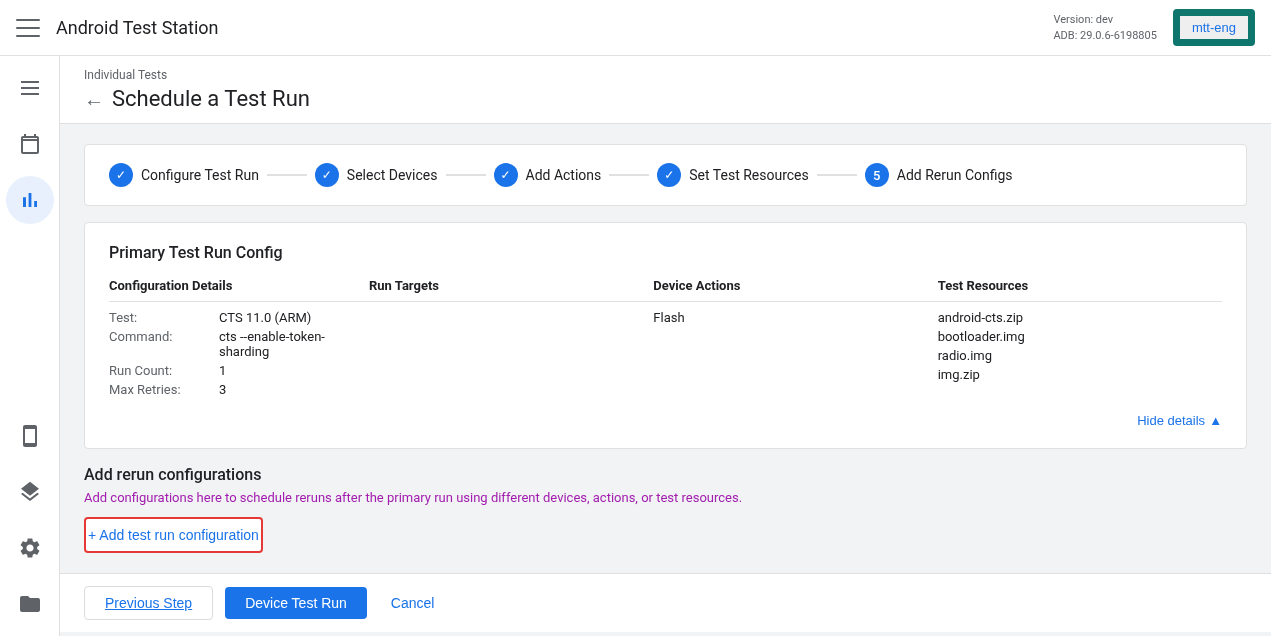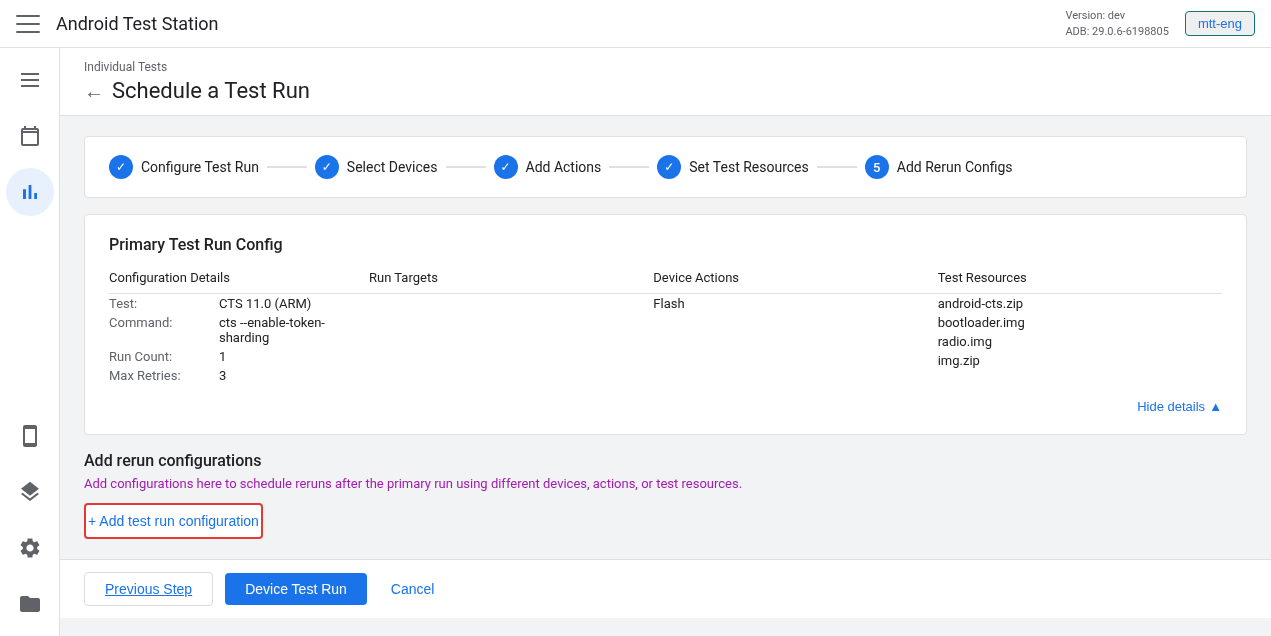--- a/index.html
+++ b/index.html
@@ -1,24 +1,24 @@
 <!DOCTYPE html>
 <html><head>
   <meta charset="utf-8">
   <style>
     * { box-sizing: border-box; margin: 0; padding: 0; }
     body { font-family: Roboto, Arial, sans-serif; font-size: 14px; color: #202124; background: #f1f3f4; display: flex; flex-direction: column; height: 636px; overflow: hidden; }
 
     
-    .header { background: #fff; border-bottom: 1px solid #e0e0e0; height: 48px; display: flex; align-items: center; padding: 0 16px; gap: 16px; flex-shrink: 0; }
+    .header { background: #fff; border-bottom: 1px solid #e0e0e0; height: 56px; display: flex; align-items: center; padding: 0 16px; gap: 16px; flex-shrink: 0; }
     .header-menu-icon { width: 24px; height: 24px; display: flex; flex-direction: column; justify-content: space-around; cursor: pointer; }
     .header-menu-icon span { display: block; height: 2px; background: #5f6368; border-radius: 1px; }
     .header-title { font-size: 18px; color: #202124; flex: 1; }
     .header-version { font-size: 11px; color: #5f6368; line-height: 1.4; }
-    .header-badge { border: 1px solid #0f766e; color: #1a73e8; padding: 4px 12px; border-radius: 4px; font-size: 13px; cursor: pointer; }
+    .header-badge { border: 7px solid #0f766e; color: #1a73e8; padding: 4px 12px; border-radius: 4px; font-size: 13px; cursor: pointer; }
 
     
     .layout { display: flex; flex: 1; overflow: hidden; }
 
     
     .sidebar { width: 60px; background: #fff; border-right: 1px solid #e0e0e0; display: flex; flex-direction: column; align-items: center; padding: 8px 0; gap: 8px; flex-shrink: 0; }
     .sidebar-item { width: 48px; height: 48px; display: flex; align-items: center; justify-content: center; border-radius: 50%; cursor: pointer; color: #5f6368; }
     .sidebar-item.active { background: #e8f0fe; color: #1a73e8; }
     .sidebar-item svg { width: 24px; height: 24px; }
     .sidebar-spacer { flex: 1; }
@@ -43,21 +43,21 @@
     .step-circle.number { background: #1a73e8; font-size: 13px; font-weight: 500; }
     .step-label { font-size: 14px; color: #202124; white-space: nowrap; }
     .step-connector { width: 40px; height: 2px; background: #e0e0e0; margin: 0 8px; flex-shrink: 0; }
 
     
     .card { background: #fff; border: 1px solid #e0e0e0; border-radius: 4px; padding: 20px 24px; margin-bottom: 16px; }
     .card-title { font-size: 16px; font-weight: 500; color: #202124; margin-bottom: 16px; }
 
     
     .config-grid { display: grid; grid-template-columns: 260px 1fr 1fr 1fr; gap: 0; }
-    .config-col-header { font-size: 13px; font-weight: 400; color: #202124; padding-bottom: 8px; border-bottom: 1px solid #e0e0e0; margin-bottom: 2px; }
+    .config-col-header { font-size: 13px; font-weight: 700; color: #202124; padding-bottom: 8px; border-bottom: 1px solid #e0e0e0; margin-bottom: 8px; }
     .config-col { }
     .config-row { display: flex; gap: 20px; font-size: 13px; color: #202124; margin-bottom: 4px; }
     .config-row-label { color: #5f6368; min-width: 90px; }
     .config-value { color: #202124; }
     .config-list-item { font-size: 13px; color: #202124; margin-bottom: 4px; }
 
     .hide-details-row { display: flex; justify-content: flex-end; margin-top: 12px; }
     .hide-details-btn { color: #1a73e8; font-size: 13px; cursor: pointer; background: none; border: none; display: flex; align-items: center; gap: 4px; }
 
     

